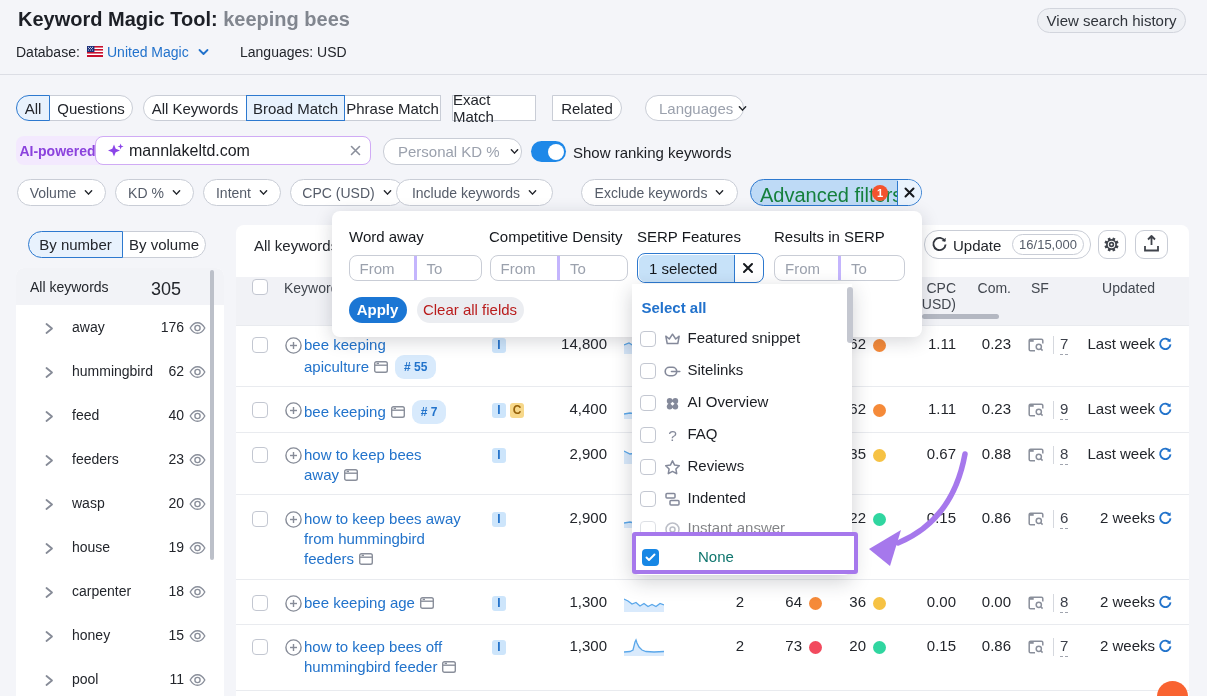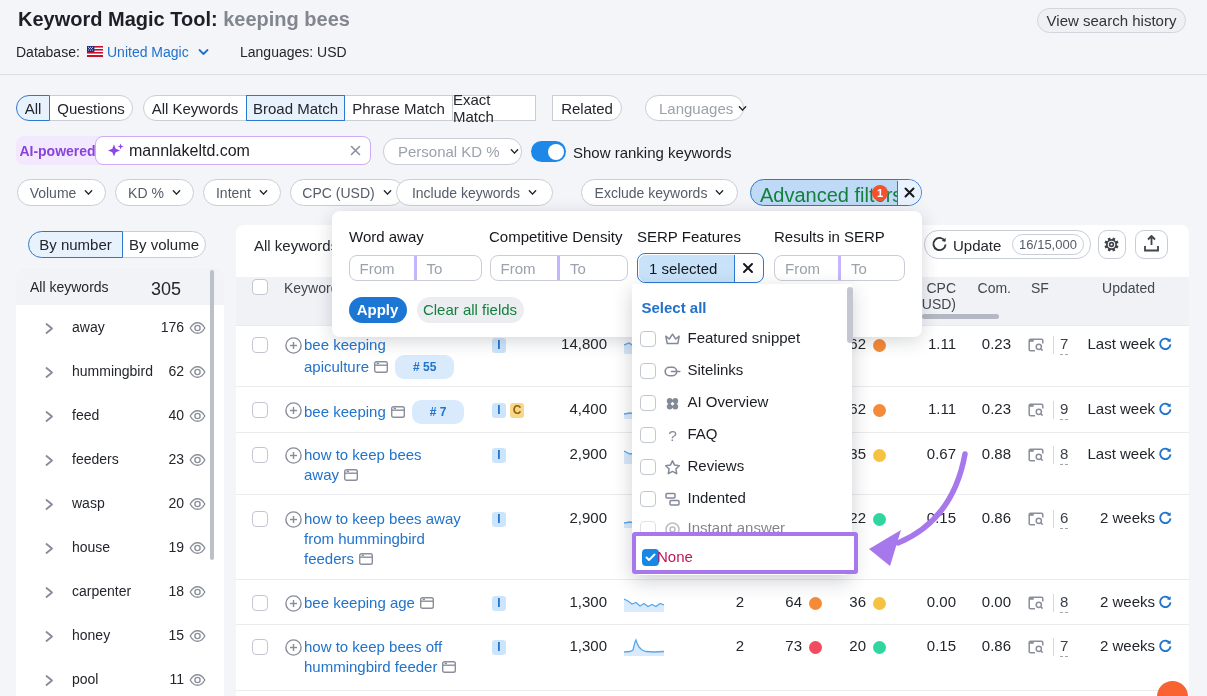--- a/index.html
+++ b/index.html
@@ -7,21 +7,21 @@
 .seg{position:absolute;top:95px;height:26px;background:#fff;border:1px solid #c9cdd6;font-size:15px;color:#23262c;display:flex;align-items:center;justify-content:center}
 .seg.on{background:#e8f2fd;border:1.5px solid #2d79cf;z-index:2}
 .fbtn{position:absolute;top:179px;height:27px;background:#fff;border:1px solid #c9cdd6;border-radius:14px;font-size:14px;color:#555c69;display:flex;align-items:center;justify-content:center;gap:8px}
 .chev{display:inline-block;width:9px;height:9px;flex:0 0 9px}
 .num{position:absolute;font-size:15px;color:#23262c;white-space:nowrap}
 .cb{position:absolute;width:16px;height:16px;border:1.5px solid #c3c7d1;border-radius:4px;background:#fff}
 .dot{position:absolute;width:13px;height:13px;border-radius:50%}
 .ibadge{position:absolute;width:14px;height:15px;border-radius:3px;font-size:12px;font-weight:bold;display:flex;align-items:center;justify-content:center}
 .kw{position:absolute;left:304px;width:182px;font-size:15px;line-height:20px;color:#2273cb}
 .cardic{display:inline-block;vertical-align:-1px;margin-left:5px}
-.pill{display:inline-block;background:#d8eafc;color:#2273cb;font-size:12px;font-weight:bold;border-radius:9px;padding:2px 18px;margin-left:7px;vertical-align:1px}
+.pill{display:inline-block;background:#d8eafc;color:#2273cb;font-size:12px;font-weight:bold;border-radius:9px;padding:2px 9px;margin-left:7px;vertical-align:1px}
 .rline{position:absolute;left:236px;width:953px;height:1px;background:#e9ebef}
 .sitem{position:absolute;left:16px;width:190px;height:44px}
 .sname{position:absolute;left:56px;top:13px;font-size:14px;color:#23262c}
 .scount{position:absolute;right:24px;top:13px;font-size:14px;color:#23262c}
 .ditem{position:absolute;left:640px;font-size:15px;color:#1b1e24}
 .plabel{position:absolute;top:228px;font-size:15px;font-weight:500;color:#15181d}
 .ft{position:absolute;top:255px;height:26px;border:1px solid #c9cdd6;border-radius:8px;background:#fff;display:flex}
 .ft div{flex:1;font-size:15px;color:#9ba1ad;padding:4px 0 0 10px}
 .ft div+div{border-left:3px solid #c4b5fd}
 </style></head>
@@ -51,21 +51,21 @@
     <path d="M1.5 2 L5.5 6 L9.5 2" fill="none" stroke="#2272cc" stroke-width="1.8" stroke-linecap="round" stroke-linejoin="round"></path>
   </svg>
 <div class="a" style="left:240px;top:44px;font-size:14px;color:#23262c">Languages: USD</div>
 <div class="a" style="left:1037px;top:8px;width:149px;height:25px;background:#eef0f4;border:1px solid #d2d5dd;border-radius:13px;font-size:15px;color:#30343b;display:flex;align-items:center;justify-content:center">View search history</div>
 <div class="a" style="left:0;top:74px;width:1207px;height:1px;background:#dcdee5"></div>
 
 <div class="seg on" style="left:16px;width:34px;border-radius:14px 0 0 14px">All</div>
 <div class="seg" style="left:49px;width:84px;border-radius:0 14px 14px 0">Questions</div>
 <div class="seg" style="left:143px;width:104px;border-radius:14px 0 0 14px">All Keywords</div>
 <div class="seg on" style="left:246px;width:99px">Broad Match</div>
-<div class="seg" style="left:344px;width:109px">Phrase Match</div>
+<div class="seg" style="left:344px;width:97px">Phrase Match</div>
 <div class="seg" style="left:452px;width:84px">Exact Match</div>
 <div class="seg" style="left:552px;width:70px;border-radius:0 14px 14px 0">Related</div>
 <div class="seg" style="left:645px;width:99px;border-radius:14px;color:#9ba1ad;justify-content:flex-start;padding-left:13px">Languages
 <svg class="chev" style="margin-left:5px" viewBox="0 0 10 10">
       <path d="M1.5 3 L5 6.8 L8.5 3" fill="none" stroke="#23262c" stroke-width="1.6" stroke-linecap="round" stroke-linejoin="round"></path>
     </svg></div>
 
 <div class="a" style="left:16px;top:136px;width:355px;height:29px;background:#f3e9fe;border-radius:8px"></div>
 <div class="a" style="left:16px;top:136px;width:83px;height:29px;font-size:14px;font-weight:bold;color:#8b42dd;display:flex;align-items:center;justify-content:center">AI-powered</div>
 <div class="a" style="left:95px;top:136px;width:276px;height:29px;background:#fff;border:1px solid #d0abf5;border-radius:8px"></div>
@@ -507,21 +507,21 @@
     <div>To</div>
   </div>
 <div class="a" style="left:637px;top:253px;width:127px;height:30px;background:#fff;border:1.5px solid #2d79cf;border-radius:8px;z-index:11"></div>
 <div class="a" style="left:638.5px;top:254.5px;width:95px;height:27px;background:#c7e2f9;border-radius:6.5px 0 0 6.5px;z-index:12"></div>
 <div class="a" style="left:649px;top:260px;font-size:15px;color:#15181d;z-index:13">1 selected</div>
 <div class="a" style="left:733.5px;top:254.5px;width:1.5px;height:27px;background:#2d79cf;z-index:12"></div>
 <svg class="a" style="left:742px;top:262px;z-index:13" width="12" height="12" viewBox="0 0 12 12">
     <path d="M2 2 L10 10 M10 2 L2 10" stroke="#15181d" stroke-width="2" stroke-linecap="round"></path>
   </svg>
 <div class="a" style="left:348.5px;top:296.5px;width:58px;height:26px;background:#1b76d4;border-radius:13px;color:#fff;font-size:15px;font-weight:bold;display:flex;align-items:center;justify-content:center;z-index:11">Apply</div>
-<div class="a" style="left:416.5px;top:296.5px;width:107px;height:26px;background:#ebedf1;border-radius:13px;color:#15803d;font-size:15px;display:flex;align-items:center;justify-content:center;z-index:11">Clear all fields</div>
+<div class="a" style="left:416.5px;top:296.5px;width:107px;height:26px;background:#ebedf1;border-radius:13px;color:#b91c1c;font-size:15px;display:flex;align-items:center;justify-content:center;z-index:11">Clear all fields</div>
 
 <div class="a" style="left:631.8px;top:284px;width:220.6px;height:291px;background:#fff;box-shadow:0 6px 20px rgba(30,35,50,0.22);border-radius:0 0 8px 8px;z-index:20"></div>
 <div class="a" style="left:641.5px;top:299px;font-size:15px;font-weight:bold;color:#2272cc;z-index:21">Select all</div>
 <div class="a" style="left:847px;top:287px;width:6px;height:56px;background:#c4c7d0;border-radius:3px;z-index:22"></div>
 <div class="cb" style="left:640px;top:331px;z-index:21"></div>
 <svg class="a" style="left:664px;top:330.5px;z-index:21" width="17" height="17" viewBox="0 0 17 17">
     <path d="M1.8 5.2 L5.3 8 L8.5 3.2 L11.7 8 L15.2 5.2 L13.8 12.5 L3.2 12.5 Z" fill="none" stroke="#84899a" stroke-width="1.5" stroke-linejoin="round"></path>
   </svg>
 <div class="ditem" style="left:687.5px;top:329px;z-index:21">Featured snippet</div>
 <div class="cb" style="left:640px;top:363px;z-index:21"></div>
@@ -563,18 +563,18 @@
     <circle cx="8.5" cy="8.5" r="6.5" fill="none" stroke="#84899a" stroke-width="1.5"></circle>
     <circle cx="8.5" cy="8.5" r="2.5" fill="none" stroke="#84899a" stroke-width="1.5"></circle>
   </svg>
 <div class="ditem" style="left:687.5px;top:519px;z-index:21;opacity:.55">Instant answer</div>
 
 <div class="a" style="left:632px;top:532px;width:226px;height:42px;background:#fff;border:4px solid #a678ec;border-radius:3px;z-index:30"></div>
 <div class="a" style="left:642px;top:548.5px;width:17px;height:17px;background:#1787e5;border-radius:4px;z-index:31"></div>
 <svg class="a" style="left:645px;top:552.5px;z-index:32" width="11" height="9" viewBox="0 0 11 9">
     <path d="M1.5 4.5 L4 7 L9.5 1.5" fill="none" stroke="#fff" stroke-width="1.9" stroke-linecap="round" stroke-linejoin="round"></path>
   </svg>
-<div class="a" style="left:657px;top:548px;font-size:15px;color:#be185d;z-index:31">None</div>
+<div class="a" style="left:698px;top:548px;font-size:15px;color:#0f766e;z-index:31">None</div>
 
 <svg class="a" style="left:850px;top:440px;z-index:40" width="150" height="170" viewBox="0 0 150 170">
     <path d="M115 14 Q103 80 48 103" fill="none" stroke="#a678ec" stroke-width="5.5" stroke-linecap="round"></path>
     <path d="M19 109 L51 90 L40 126 Z" fill="#a678ec"></path>
   </svg>
 
 </body></html>

